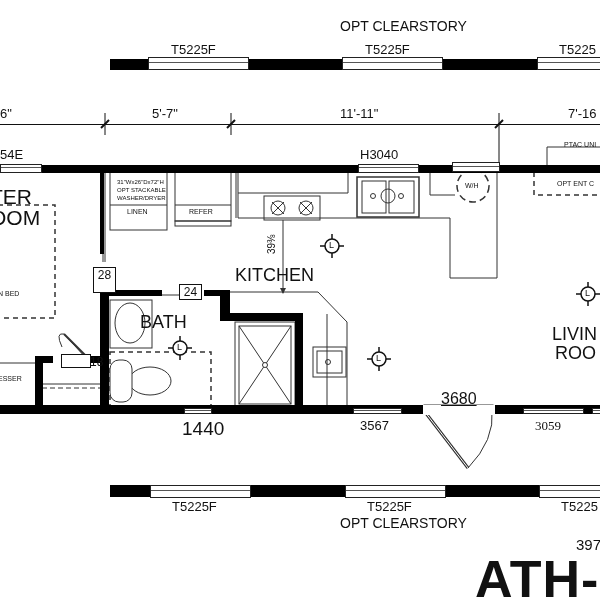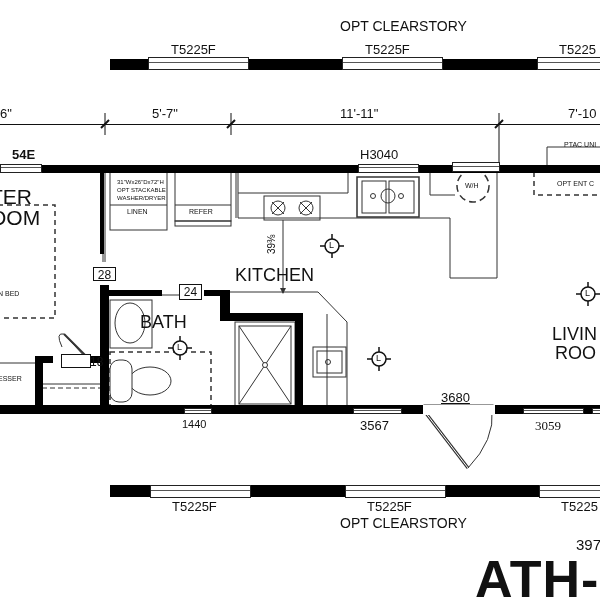--- a/index.html
+++ b/index.html
@@ -21,21 +21,21 @@
 <div class="win" style="left:342px;top:57px;width:101px;height:13px;"></div>
 <div class="win" style="left:537px;top:57px;width:70px;height:13px;"></div>
 <div class="txt" style="left:171px;top:43px;font-size:13px;">T5225F</div>
 <div class="txt" style="left:365px;top:43px;font-size:13px;">T5225F</div>
 <div class="txt" style="left:559px;top:43px;font-size:13px;">T5225</div>
 
 <div class="abs" style="left:0;top:124px;width:600px;height:1px;background:#111;"></div>
 <div class="txt" style="left:0px;top:107px;font-size:13px;">6"</div>
 <div class="txt" style="left:152px;top:107px;font-size:13px;">5'-7"</div>
 <div class="txt" style="left:340px;top:107px;font-size:13px;">11'-11"</div>
-<div class="txt" style="left:568px;top:107px;font-size:13px;">7'-10</div>
+<div class="txt" style="left:568px;top:107px;font-size:13px;">7'-16</div>
 
 <svg width="600" height="600">
 
   <line x1="105" y1="113" x2="105" y2="135" stroke="#111" stroke-width="1"></line>
   <line x1="101" y1="128" x2="109" y2="120" stroke="#111" stroke-width="2"></line>
   <line x1="231" y1="113" x2="231" y2="135" stroke="#111" stroke-width="1"></line>
   <line x1="227" y1="128" x2="235" y2="120" stroke="#111" stroke-width="2"></line>
   <line x1="499" y1="113" x2="499" y2="170" stroke="#111" stroke-width="1"></line>
   <line x1="495" y1="128" x2="503" y2="120" stroke="#111" stroke-width="2"></line>
 
@@ -138,47 +138,47 @@
 
 <div class="txt" style="left:329px;top:241px;font-size:9px;">L</div>
 <div class="txt" style="left:177px;top:343px;font-size:9px;">L</div>
 <div class="txt" style="left:376px;top:354px;font-size:9px;">L</div>
 <div class="txt" style="left:585px;top:289px;font-size:9px;">L</div>
 
 <div class="wall" style="left:0;top:165px;width:600px;height:8px;"></div>
 <div class="wall" style="left:0;top:405px;width:600px;height:9px;"></div>
 
 <div class="win" style="left:0;top:164px;width:42px;height:9px;"></div>
-<div class="txt" style="left:12px;top:148px;font-size:13px;font-weight:bold;">54E</div>
+<div class="txt" style="left:0;top:148px;font-size:13px;">54E</div>
 <div class="win" style="left:358px;top:164px;width:61px;height:9px;"></div>
 <div class="txt" style="left:360px;top:148px;font-size:13px;">H3040</div>
 <div class="win" style="left:452px;top:162px;width:48px;height:10px;"></div>
 
 <div class="win" style="left:184px;top:408px;width:28px;height:6px;"></div>
-<div class="txt" style="left:182px;top:419px;font-size:11px;">1440</div>
+<div class="txt" style="left:182px;top:419px;font-size:19px;">1440</div>
 <div class="win" style="left:353px;top:408px;width:49px;height:6px;"></div>
 <div class="txt" style="left:360px;top:419px;font-size:13px;">3567</div>
 <div class="abs" style="left:423px;top:405px;width:72px;height:10px;background:#fff;"></div>
-<div class="txt" style="left:441px;top:391px;font-size:13px;text-decoration:underline;">3680</div>
+<div class="txt" style="left:441px;top:391px;font-size:16px;text-decoration:underline;">3680</div>
 <div class="win" style="left:523px;top:408px;width:61px;height:6px;"></div>
 <div class="txt" style="left:535px;top:419px;font-size:13px;font-family:Liberation Serif, serif;">3059</div>
 <div class="win" style="left:592px;top:408px;width:10px;height:6px;"></div>
 
 <div class="wall" style="left:100px;top:172px;width:4px;height:82px;"></div>
 <div class="wall" style="left:100px;top:285px;width:9px;height:125px;"></div>
 <div class="wall" style="left:100px;top:290px;width:62px;height:6px;"></div>
 <div class="wall" style="left:204px;top:290px;width:26px;height:6px;"></div>
 <div class="wall" style="left:220px;top:290px;width:10px;height:30px;"></div>
 <div class="wall" style="left:220px;top:313px;width:83px;height:8px;"></div>
 <div class="wall" style="left:295px;top:313px;width:8px;height:95px;"></div>
 <div class="wall" style="left:35px;top:356px;width:8px;height:52px;"></div>
 <div class="wall" style="left:35px;top:356px;width:18px;height:7px;"></div>
 <div class="wall" style="left:88px;top:356px;width:14px;height:7px;"></div>
 
-<div class="tag" style="left:93px;top:267px;width:23px;height:14px;">28</div>
+<div class="tag" style="left:93px;top:267px;width:23px;height:26px;">28</div>
 <div class="tag" style="left:179px;top:284px;width:23px;height:16px;">24</div>
 <div class="tag" style="left:61px;top:354px;width:22px;height:14px;padding-left:28px;">18</div>
 
 <div class="txt" style="left:-10px;top:186px;font-size:21px;">TER</div>
 <div class="txt" style="left:-10px;top:207px;font-size:21px;">OOM</div>
 <div class="txt" style="left:-2px;top:290px;font-size:7px;">N BED</div>
 <div class="txt" style="left:-2px;top:375px;font-size:7px;">ESSER</div>
 <div class="txt" style="left:235px;top:266px;font-size:18px;">KITCHEN</div>
 <div class="txt" style="left:140px;top:313px;font-size:18px;">BATH</div>
 <div class="txt" style="left:552px;top:325px;font-size:18px;">LIVIN</div>

